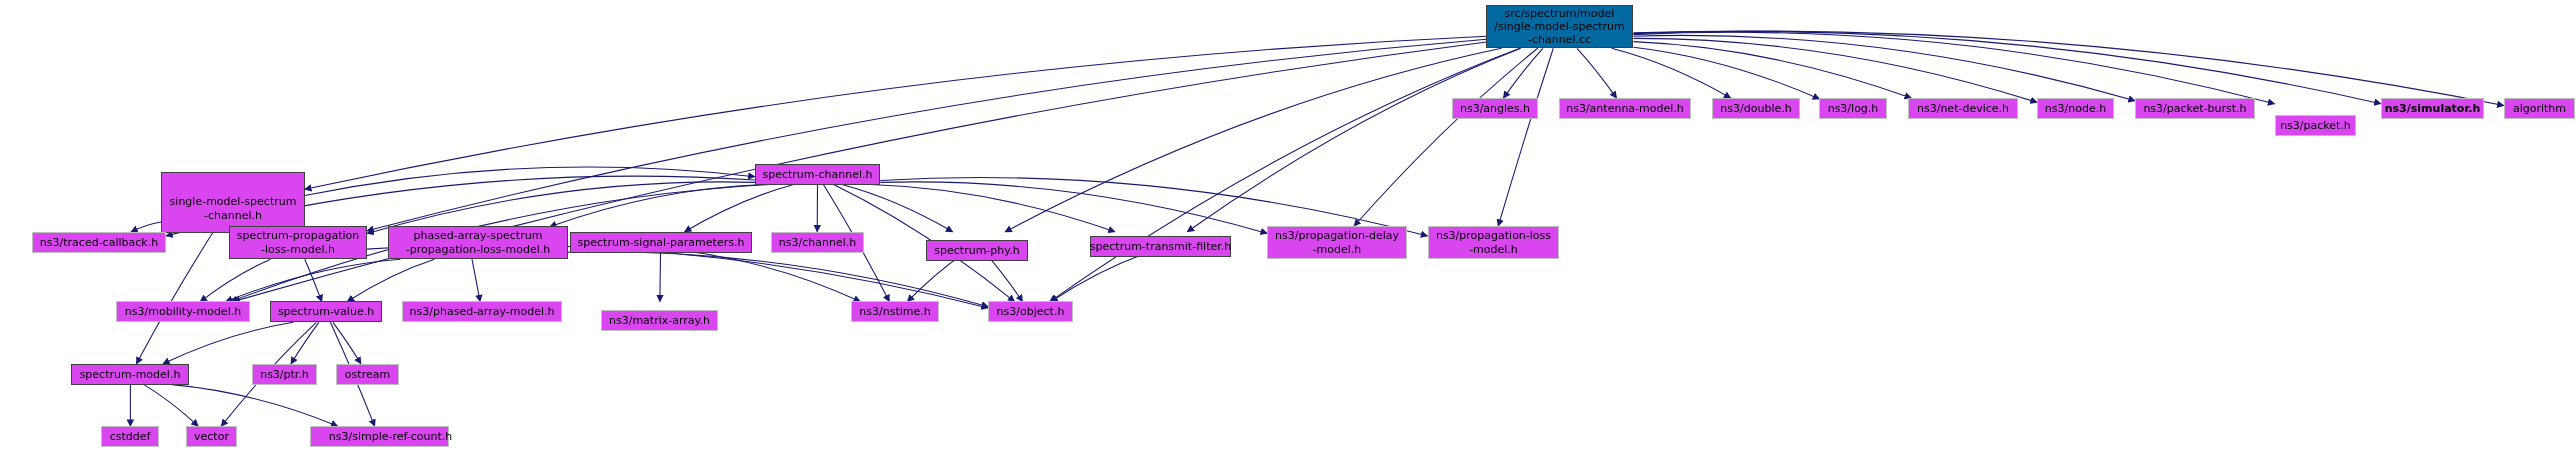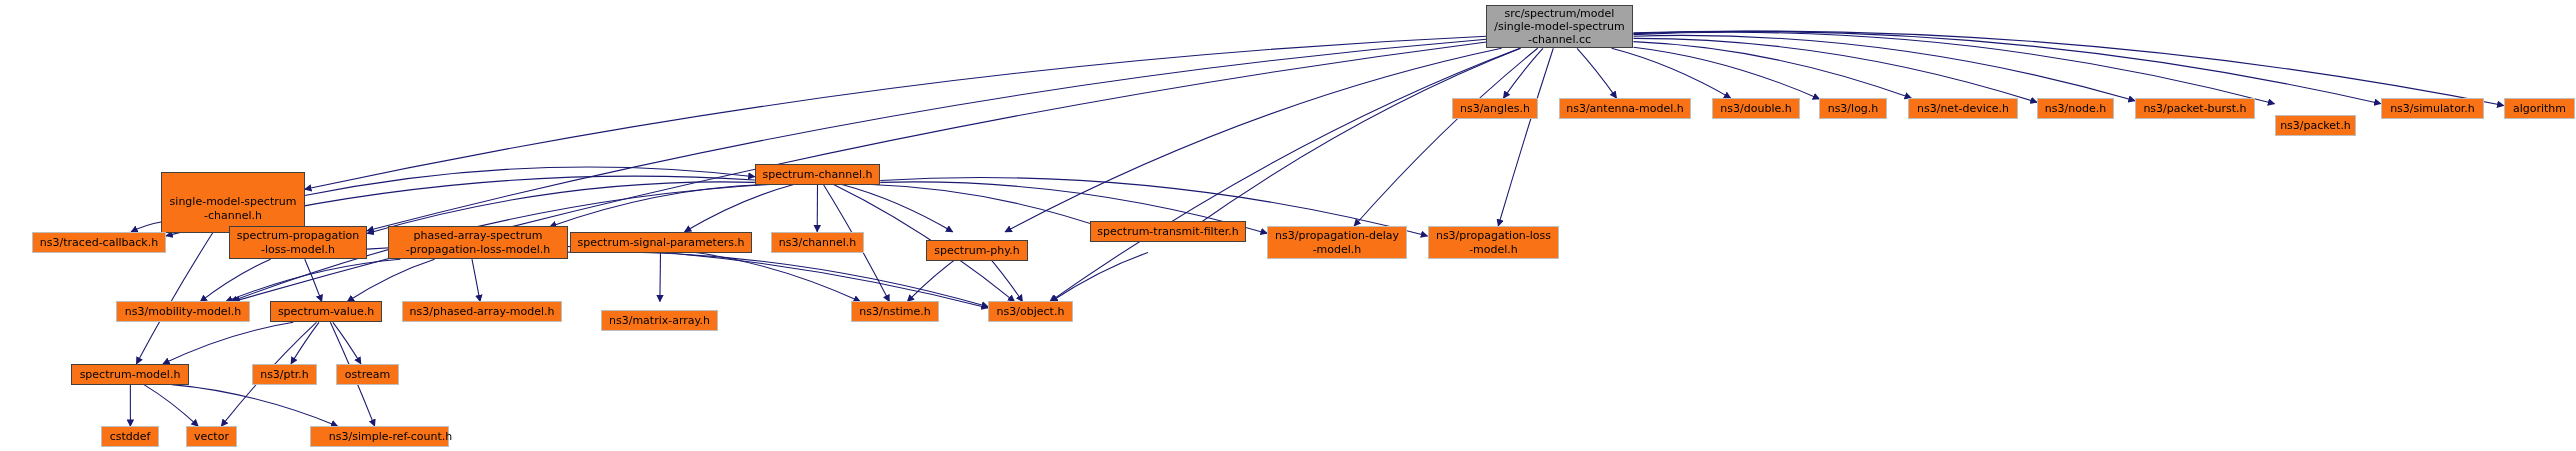--- a/index.html
+++ b/index.html
@@ -1,25 +1,25 @@
 <!DOCTYPE html>
 <html style="font-size:13.3px"><head>
 <meta charset="utf-8">
 <style>
   html, body { margin: 0; padding: 0; background: #ffffff; }
   body { width: 2576px; height: 452px; position: relative; overflow: hidden;
          font-family: "DejaVu Sans", sans-serif; }
   #edges { position: absolute; left: 0; top: 0; width: 2576px; height: 452px; }
-  .node { position: absolute; box-sizing: border-box; background: #f97316;
+  .node { position: absolute; box-sizing: border-box; background: #d946ef;
           display: flex; align-items: center; justify-content: center;
           text-align: center; font-size: 11px; line-height: 13.3px; color: #000000;
           white-space: pre; cursor: pointer; }
   .node.internal { border: 1.7px solid #404040; }
   .node.external { border: 1.2px solid #bfbfbf; }
-  .node.root { border: 1.7px solid #404040; background: #a3a3a3; cursor: default; }
+  .node.root { border: 1.7px solid #404040; background: #0369a1; cursor: default; }
 </style>
 </head>
 <body>
 
 <svg id="edges" xmlns="http://www.w3.org/2000/svg" viewBox="0 0 3102 544" width="2576" height="452">
   <defs>
     <marker id="arrow" viewBox="0 0 10 10" refX="9" refY="5" markerWidth="9" markerHeight="9" orient="auto-start-reverse" markerUnits="userSpaceOnUse">
       <path d="M0,0 L10,5 L0,10 z" fill="#191970"></path>
     </marker>
   </defs>
@@ -87,21 +87,21 @@
 -channel.h</div>
 <div class="node internal" style="left:755px;top:164px;width:125px;height:21px;">spectrum-channel.h</div>
 <div class="node external" style="left:32px;top:232px;width:134px;height:21px;">ns3/traced-callback.h</div>
 <div class="node internal" style="left:229px;top:226px;width:138px;height:33px;">spectrum-propagation
 -loss-model.h</div>
 <div class="node internal" style="left:388px;top:226px;width:180px;height:33px;">phased-array-spectrum
 -propagation-loss-model.h</div>
 <div class="node internal" style="left:570px;top:232px;width:182px;height:21px;">spectrum-signal-parameters.h</div>
 <div class="node external" style="left:771px;top:232px;width:93px;height:21px;">ns3/channel.h</div>
 <div class="node internal" style="left:926px;top:232px;width:102px;height:21px;margin-top:8px;">spectrum-phy.h</div>
-<div class="node internal" style="left:1090px;top:221px;width:156px;height:21px;">spectrum-transmit-filter.h</div>
+<div class="node internal" style="left:1090px;top:236px;width:141px;height:21px;">spectrum-transmit-filter.h</div>
 <div class="node external" style="left:1267px;top:226px;width:140px;height:33px;">ns3/propagation-delay
 -model.h</div>
 <div class="node external" style="left:1428px;top:226px;width:131px;height:33px;">ns3/propagation-loss
 -model.h</div>
 <div class="node external" style="left:116px;top:301px;width:134px;height:21px;">ns3/mobility-model.h</div>
 <div class="node internal" style="left:270px;top:301px;width:112px;height:21px;">spectrum-value.h</div>
 <div class="node external" style="left:402px;top:301px;width:160px;height:21px;">ns3/phased-array-model.h</div>
 <div class="node external" style="left:601px;top:310px;width:117px;height:21px;">ns3/matrix-array.h</div>
 <div class="node external" style="left:851px;top:301px;width:88px;height:21px;">ns3/nstime.h</div>
 <div class="node external" style="left:988px;top:301px;width:85px;height:21px;">ns3/object.h</div>
@@ -112,15 +112,15 @@
 <div class="node external" style="left:186px;top:426px;width:51px;height:21px;">vector</div>
 <div class="node external" style="left:310px;top:426px;width:139px;height:21px;padding-left:22px;">ns3/simple-ref-count.h</div>
 <div class="node external" style="left:1452px;top:98px;width:86px;height:21px;">ns3/angles.h</div>
 <div class="node external" style="left:1559px;top:98px;width:132px;height:21px;">ns3/antenna-model.h</div>
 <div class="node external" style="left:1712px;top:98px;width:88px;height:21px;">ns3/double.h</div>
 <div class="node external" style="left:1819px;top:98px;width:68px;height:21px;">ns3/log.h</div>
 <div class="node external" style="left:1908px;top:98px;width:110px;height:21px;">ns3/net-device.h</div>
 <div class="node external" style="left:2037px;top:98px;width:77px;height:21px;">ns3/node.h</div>
 <div class="node external" style="left:2135px;top:98px;width:120px;height:21px;">ns3/packet-burst.h</div>
 <div class="node external" style="left:2275px;top:115px;width:81px;height:21px;">ns3/packet.h</div>
-<div class="node external" style="left:2381px;top:98px;width:103px;height:21px;">ns3/simulator.h</div>
+<div class="node external" style="left:2381px;top:98px;width:103px;height:21px;font-weight:bold;">ns3/simulator.h</div>
 <div class="node external" style="left:2504px;top:98px;width:71px;height:21px;">algorithm</div>
 
 
 </body></html>

